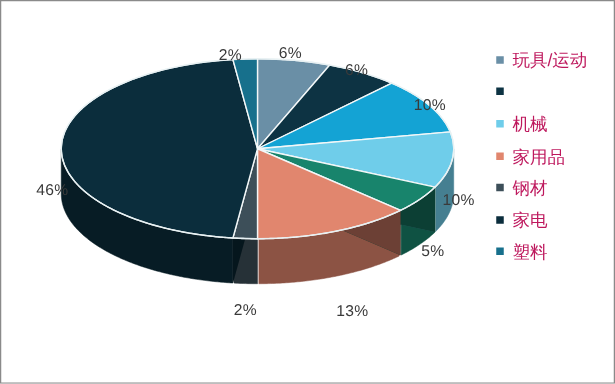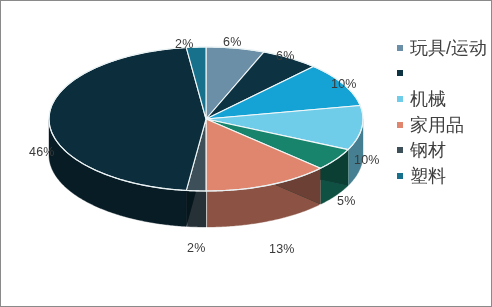--- a/index.html
+++ b/index.html
@@ -50,22 +50,22 @@
     align-items: center;
     height: 25.6px;
   }
   .legend-swatch {
     width: 6px;
     height: 6px;
     flex: 0 0 auto;
     margin-right: 7px;
   }
   .legend-text {
-    font-size: 18px;
-    color: #404040;
+    font-size: 14px;
+    color: #be185d;
     white-space: nowrap;
     line-height: 1;
     font-family: "Liberation Sans", "DejaVu Sans", sans-serif;
   }
 </style>
 </head>
 <body>
 
 <div id="figure">
 
@@ -128,18 +128,22 @@
       </div>
       <div class="legend-row">
         <span class="legend-swatch" style="background: rgb(225, 134, 110);"></span>
         <span class="legend-text">家用品</span>
       </div>
       <div class="legend-row">
         <span class="legend-swatch" style="background: rgb(61, 79, 89);"></span>
         <span class="legend-text">钢材</span>
       </div>
       <div class="legend-row">
+        <span class="legend-swatch" style="background: rgb(11, 45, 60);"></span>
+        <span class="legend-text">家电</span>
+      </div>
+      <div class="legend-row">
         <span class="legend-swatch" style="background: rgb(23, 112, 140);"></span>
         <span class="legend-text">塑料</span>
       </div>
     </div>
 
 </div>
 
 </body></html>

